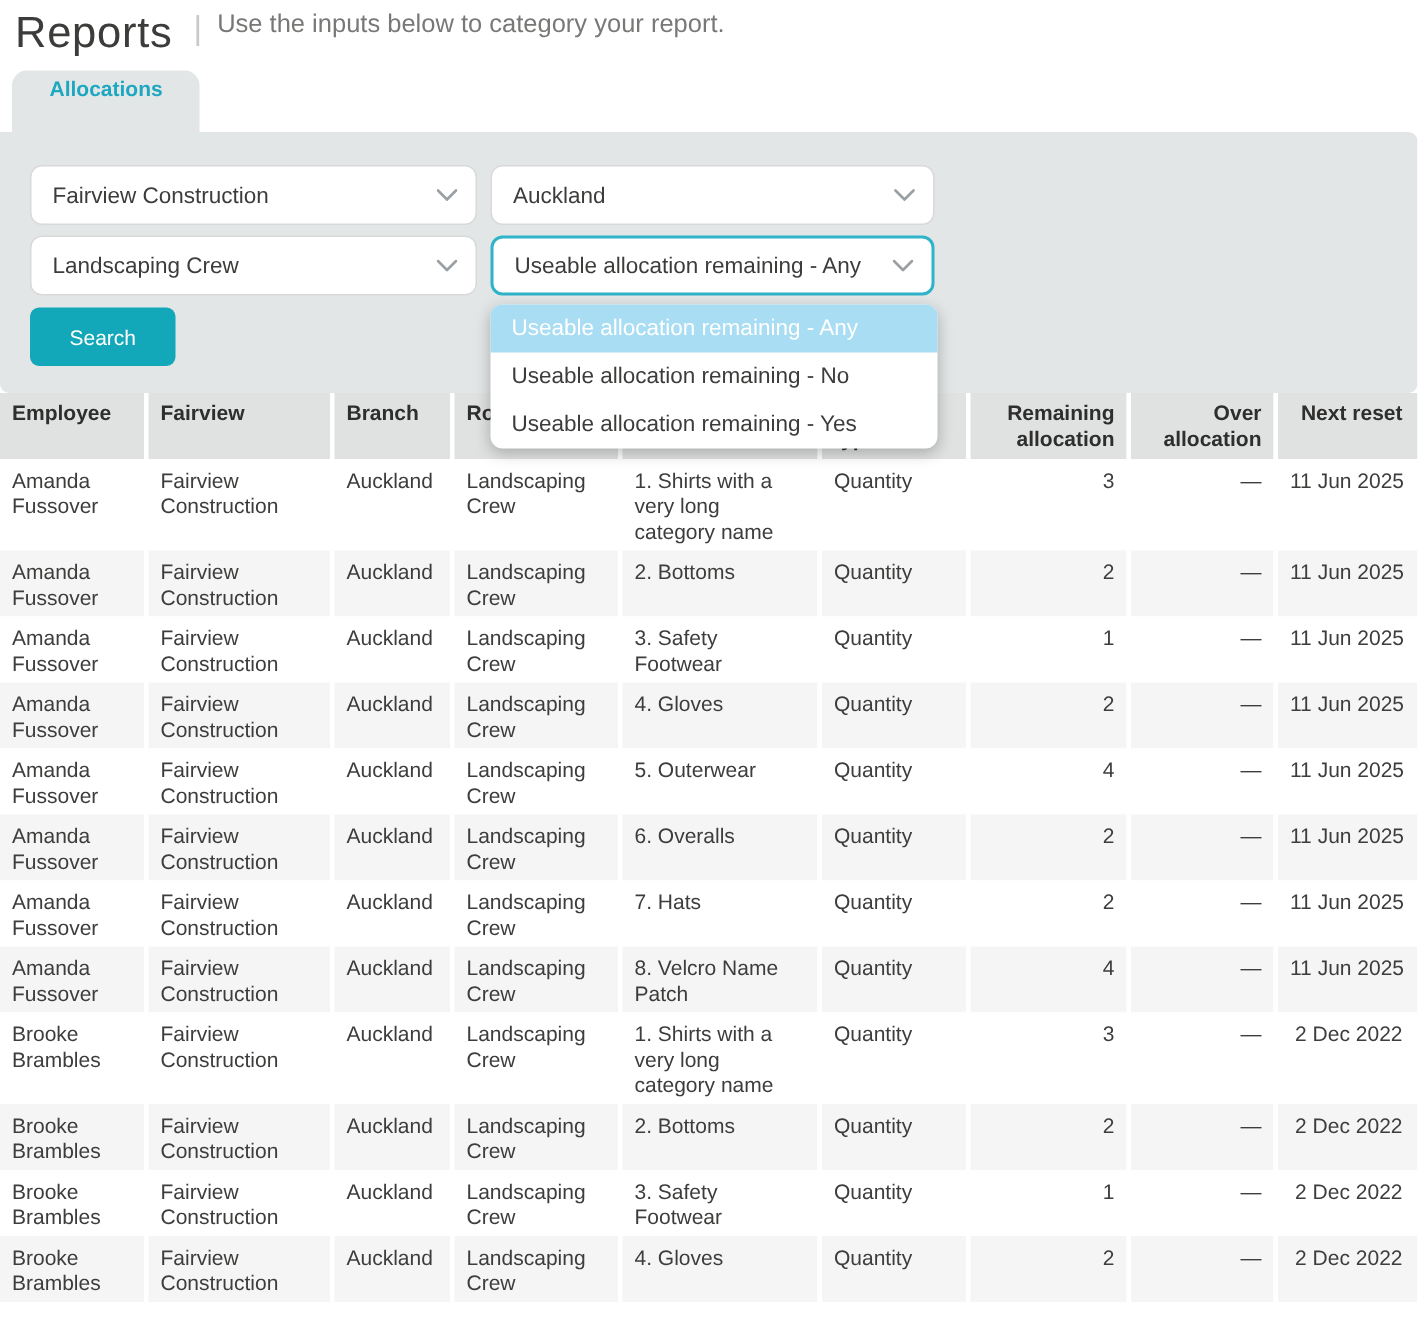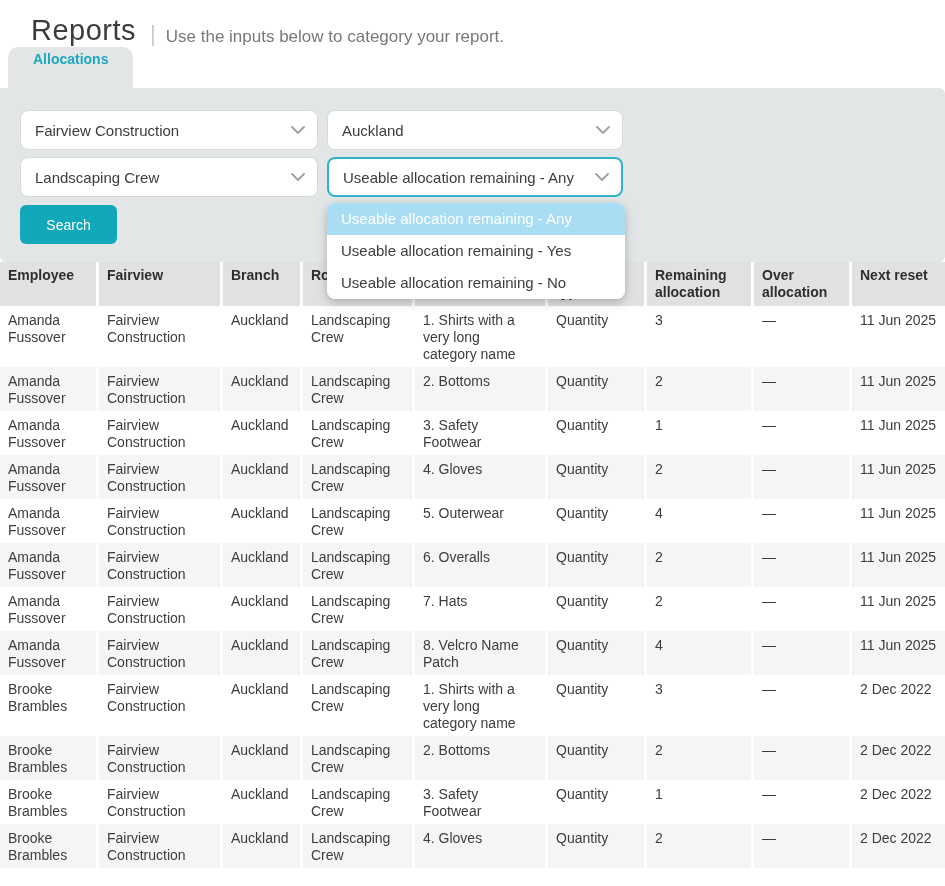--- a/index.html
+++ b/index.html
@@ -1,21 +1,21 @@
 <!DOCTYPE html>
 <html><head>
 <meta charset="utf-8">
 <style>
   * { margin: 0; padding: 0; box-sizing: border-box; }
   html, body { width: 945px; height: 886px; overflow: hidden; background: #fff;
     font-family: "Liberation Sans", sans-serif; }
   body { position: relative; }
 
   
-  .page-header { display: flex; align-items: flex-end; padding: 6px 0 0 10px; height: 47px; margin-left: 21px; }
+  .page-header { display: flex; align-items: flex-start; padding: 6px 0 0 10px; height: 47px; }
   .page-title { font-size: 29px; color: #3c3c3b; letter-spacing: 0.5px; }
   .title-divider { font-size: 22px; color: #c9c9c9; margin: 0 10px 0 14px; font-weight: 300; }
   .page-subtitle { font-size: 17px; color: #787877; }
 
   
   .tab { display: inline-block; margin-left: 8px; height: 41px; padding: 4px 25px 0 25px;
     background: #e3e6e6; border-radius: 10px 10px 0 0; font-size: 14px; font-weight: bold;
     color: #1da7c0; cursor: pointer; }
 
   
@@ -49,21 +49,21 @@
   
   .report-table { width: 945px; border-collapse: separate;
     border-spacing: 0; table-layout: fixed; }
   .report-table th, .report-table td { border-left: 3px solid #fff; }
   .report-table th:first-child, .report-table td:first-child { border-left: none; }
   .report-table th { background: #e0e2e2; text-align: left; vertical-align: top;
     padding: 5px 8px; font-size: 14px; line-height: 17px; color: #2e2e2d; }
   .report-table td { vertical-align: top; padding: 6px 8px 4px; font-size: 14px;
     line-height: 17px; color: #3d3d3c; background: #fff; }
   .report-table tbody tr:nth-child(even) td { background: #f5f5f5; }
-  .report-table .num { }
+  .report-table .num { text-align: right; }
   .report-table th.last, .report-table td.last { padding-right: 10px; white-space: nowrap; }
 </style>
 </head>
 <body>
 
 
 
 
 <div class="page-header">
   <span class="page-title">Reports</span>
@@ -114,22 +114,22 @@
         </svg>
     </span>
   </div>
 
   <button class="btn btn-search">Search</button>
 </div>
 
 
 <div class="dropdown">
   <div class="dropdown-option highlighted">Useable allocation remaining - Any</div>
+  <div class="dropdown-option">Useable allocation remaining - No</div>
   <div class="dropdown-option">Useable allocation remaining - Yes</div>
-  <div class="dropdown-option">Useable allocation remaining - No</div>
 </div>
 
 
 <table class="report-table">
   <colgroup>
     <col style="width:96px">
       <col style="width:124px">
       <col style="width:80px">
     <col style="width:112px">
       <col style="width:133px">

